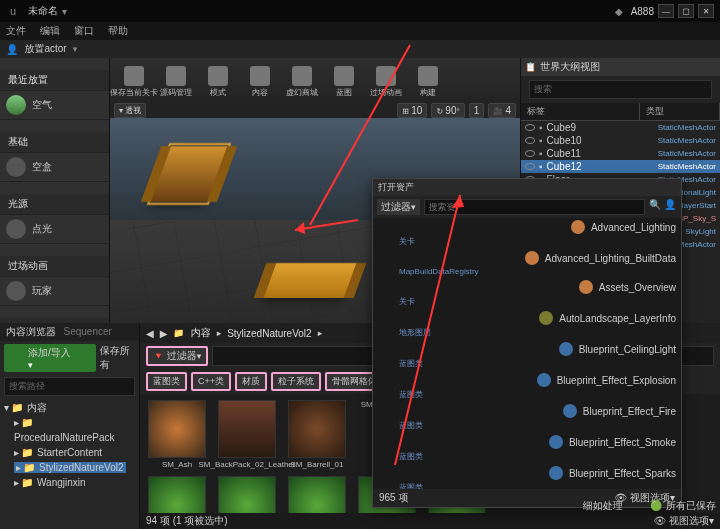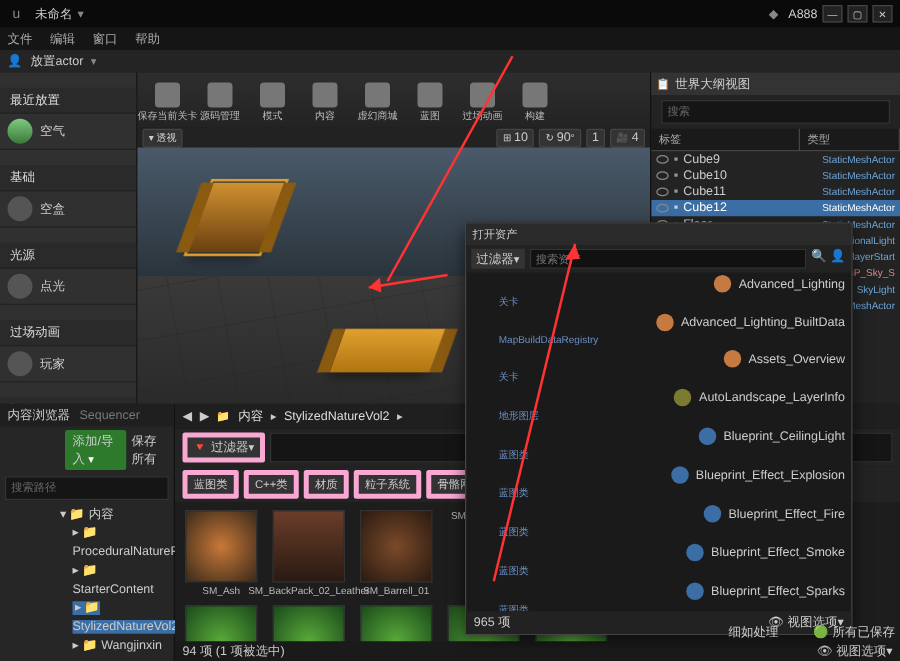--- a/index.html
+++ b/index.html
@@ -37,29 +37,29 @@
   .ol-row { display:flex; align-items:center; padding:1px 4px; gap:4px; font-size:9px;}
   .ol-row .eye { width:10px; height:7px; border:1px solid #888; border-radius:50%;}
   .ol-row .typ { margin-left:auto; font-size:8px; color:#6da6d8;}
   .ol-row.sel { background:#3a6ea5;}
   .ol-row.sel span, .ol-row.sel .typ { color:#fff;}
   .ol-row.bp span,.ol-row.bp .typ{ color:#d88;}
   .bottom-area { display:flex; height:206px; background:#1a1a1a;}
   .left-bottom { width:140px; background:#262626; border-right:1px solid #111; display:flex; flex-direction:column;}
   .cb-tab { background:#1f1f1f; padding:2px 6px; font-size:9px;}
   .cb-btn-row { display:flex; gap:4px; padding:3px 4px; align-items:center;}
-  .add-btn { background:#2d7a2d; padding:2px 6px; font-size:9px; border-radius:2px; color:#fff;margin-left:48px;}
+  .add-btn { background:#2d7a2d; padding:2px 24px; font-size:9px; border-radius:2px; color:#fff;}
   .cb-search { margin:2px 4px; background:#151515; border:1px solid #333; padding:2px 4px; font-size:9px; color:#666;}
-  .folder-tree { padding:2px 4px; font-size:9px; line-height:15px;margin-left:44px;}
+  .folder-tree { padding:2px 4px; font-size:9px; line-height:15px;}
   .folder-tree .sel { background:#3a6ea5; padding:0 2px;}
   .content-pane { flex:1; display:flex; flex-direction:column;}
   .cb-path { display:flex; align-items:center; gap:6px; padding:3px 6px; background:#1f1f1f; font-size:9px;}
   .cb-path .seg{ color:#ddd;}
   .cb-filter { display:flex; gap:4px; padding:3px 6px; background:#232323; flex-wrap:wrap;}
-  .cb-filter .f { padding:1px 5px; background:#333; border:4px solid #f9a8d4; font-size:9px; border-radius:2px;}
+  .cb-filter .f { padding:1px 5px; background:#333; border:2px solid #f9a8d4; font-size:9px; border-radius:2px;}
   .cb-search2 { flex:1; min-width:80px; background:#151515; border:1px solid #333; padding:1px 4px; font-size:9px; color:#666;}
   .asset-grid { display:flex; gap:8px; padding:6px; flex-wrap:wrap; background:#1d1d1d;}
   .asset { width:62px; display:flex; flex-direction:column; align-items:center; gap:2px;}
   .asset .thumb { width:58px; height:58px; background:#555; border:1px solid #333;}
   .asset .thumb.ash { background:radial-gradient(#c97838,#3a2a1a);}
   .asset .thumb.leather { background:linear-gradient(#6a3d2a,#2a1a12);}
   .asset .thumb.barrel { background:radial-gradient(#7a4a2a,#2a1a10);}
   .asset .thumb.bench { background:linear-gradient(#d09030,#6a4010);}
   .asset .thumb.bush { background:radial-gradient(#5aaa3a,#1a4a1a);}
   .asset .lbl { font-size:8px; color:#bbb; text-align:center; line-height:10px;}

